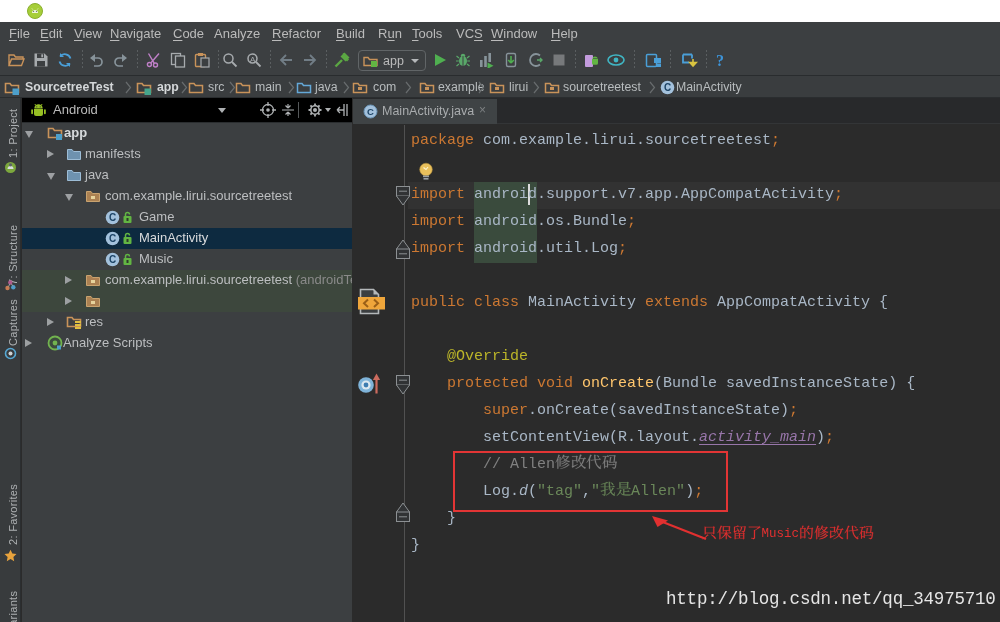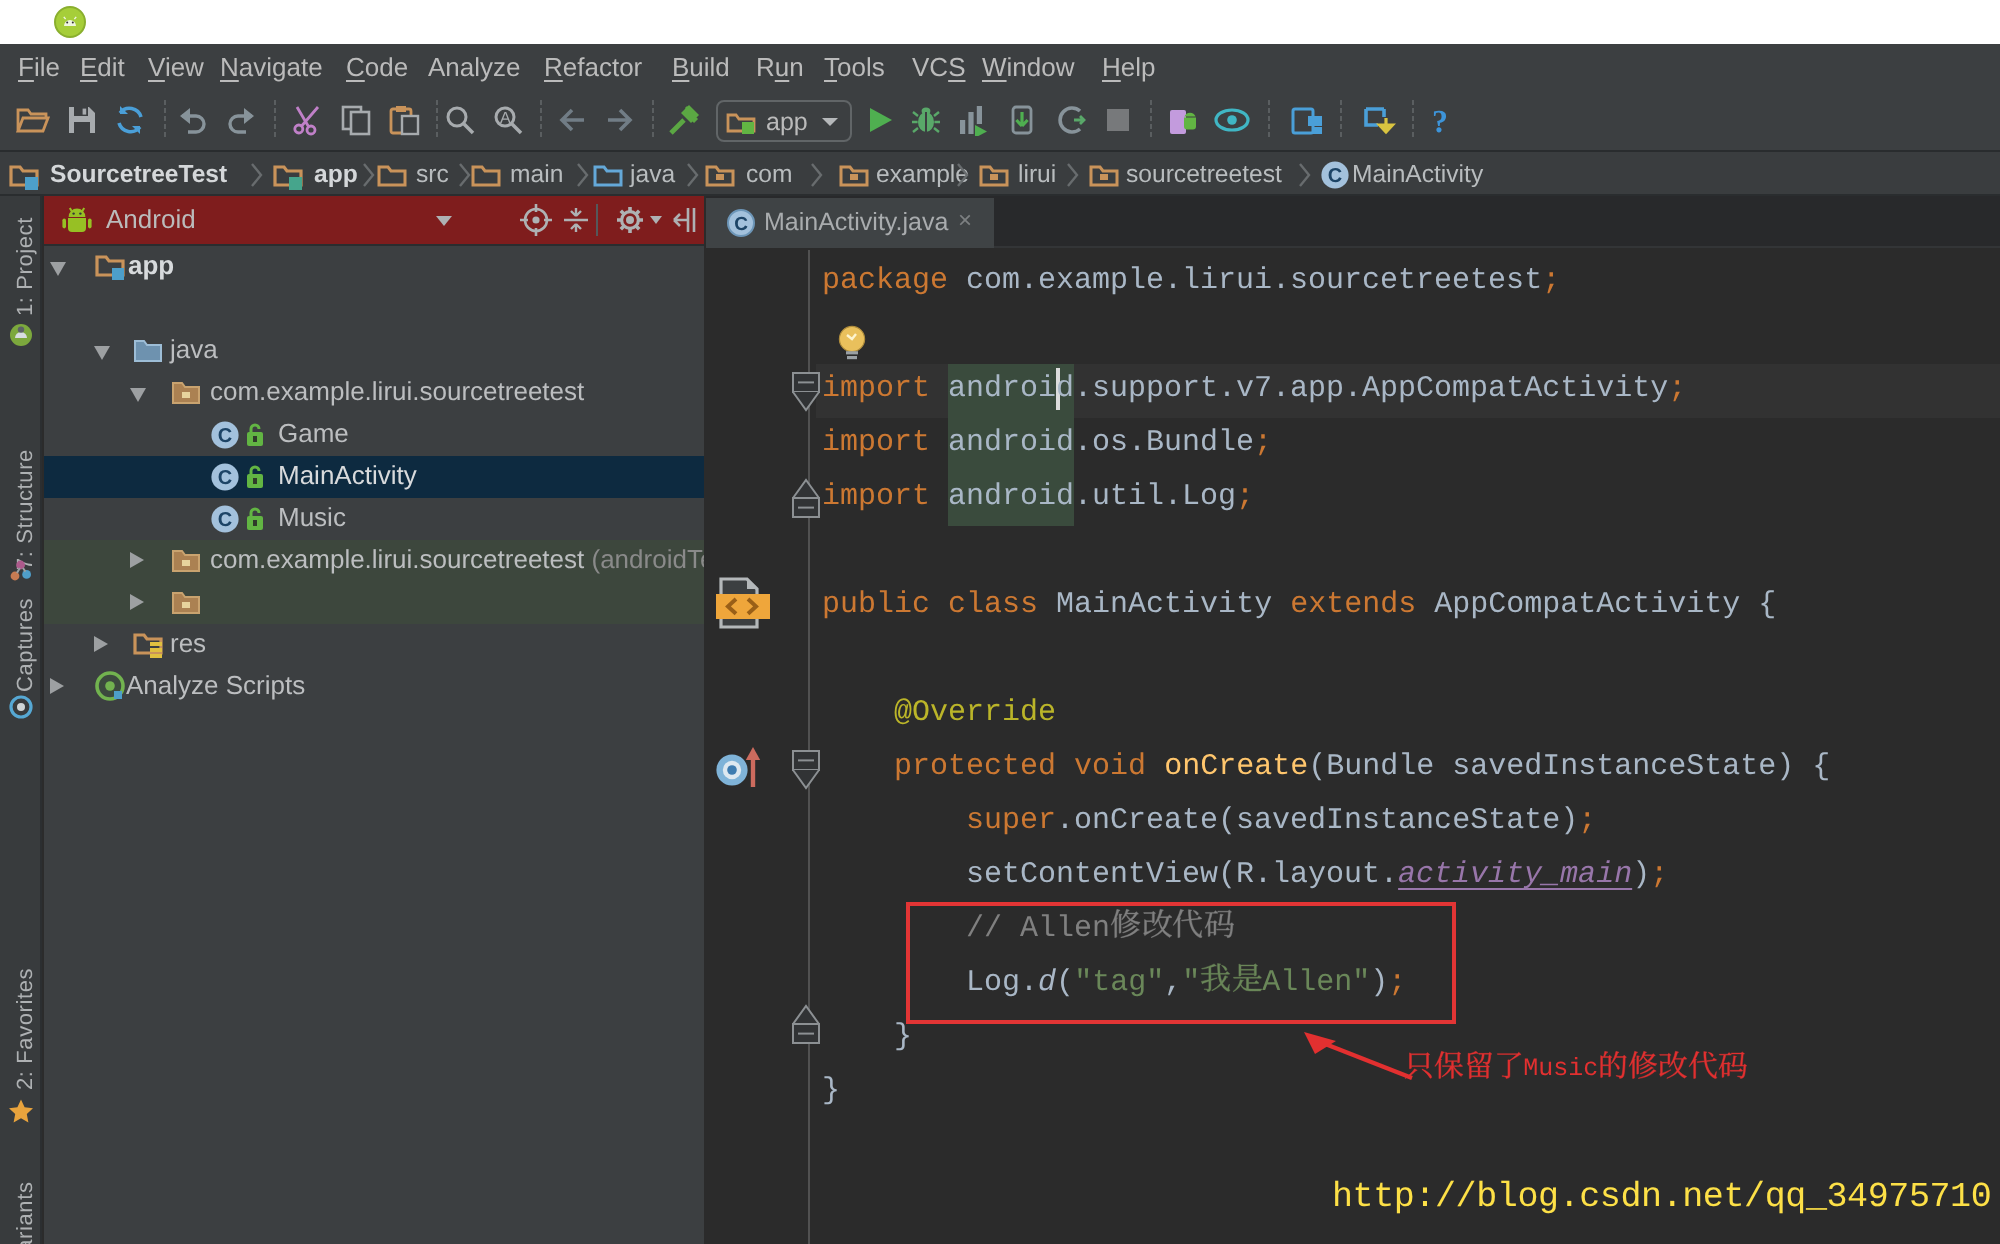--- a/index.html
+++ b/index.html
@@ -8,40 +8,40 @@
 #menu span.it{position:absolute;top:4px}
 #menu u{text-decoration:underline;text-underline-offset:2px}
 #toolbar{position:absolute;left:0;top:45px;width:1000px;height:31px;background:#3c3f41;border-bottom:1px solid #292c2e}
 #toolbar svg,#toolbar .ico{position:absolute;top:7px}
 .tsep{position:absolute;top:5px;width:1px;height:20px;background-image:linear-gradient(#5a5e60 60%,transparent 40%);background-size:1px 4px}
 #crumbs{position:absolute;left:0;top:76px;width:1000px;height:22px;background:#3a3d3f;border-bottom:1px solid #2a2d2f;color:#b8bcbe;font-size:12.3px}
 #crumbs .ci{position:absolute;top:4px;white-space:nowrap}
 #strip{position:absolute;left:0;top:98px;width:21px;height:524px;background:#383b3d;border-right:1px solid #2b2e30}
 .vlab{position:absolute;left:3px;height:21px;line-height:21px;transform:rotate(-90deg);transform-origin:0 0;color:#aeb1b3;font-size:11px;white-space:nowrap;letter-spacing:.3px}
 #proj{position:absolute;left:22px;top:98px;width:330px;height:524px;background:#3c3f41;overflow:hidden}
-#phead{position:absolute;left:0;top:0;width:330px;height:25px;background:#7f1d1d;border-bottom:1px solid #2a2d2f;color:#bbbbbb;font-size:13px}
+#phead{position:absolute;left:0;top:0;width:330px;height:25px;background:#000000;border-bottom:1px solid #2a2d2f;color:#bbbbbb;font-size:13px}
 .trow{position:absolute;left:0;width:330px;height:21px;color:#bcbec0;font-size:13px;white-space:nowrap}
 .trow .tx{position:absolute;top:2px}
 .trow .gr{color:#8a8a8a}
 .arrow-r{position:absolute;top:6px;width:0;height:0;border-left:7px solid #9da0a2;border-top:4.5px solid transparent;border-bottom:4.5px solid transparent}
 .arrow-d{position:absolute;top:8px;width:0;height:0;border-top:7px solid #9da0a2;border-left:4.5px solid transparent;border-right:4.5px solid transparent}
 .tico{position:absolute;top:2px}
 #editor{position:absolute;left:353px;top:98px;width:647px;height:524px;background:#2b2b2b}
 #tabbar{position:absolute;left:0;top:0;width:647px;height:26px;background:#28292b;border-bottom:1px solid #333537}
 #tab1{position:absolute;left:0;top:1px;width:144px;height:25px;background:#3f4345;color:#a9acae;font-size:12.5px}
 #gutline{position:absolute;left:51px;top:27px;width:1px;height:497px;background:#515151}
 #code{position:absolute;left:58px;top:29px;font-family:"Liberation Mono",monospace;font-size:15px;line-height:27px;color:#a9b7c6;white-space:pre}
 #code div{height:27px}
 .k{color:#cc7832}.s{color:#6a8759}.c{color:#808080}.an{color:#bbb529}.m{color:#ffc66d}.fi{color:#9876aa;font-style:italic;text-decoration:underline;text-underline-offset:3px}.di{font-style:italic}
 .cline{position:absolute;left:55px;top:83.5px;width:592px;height:27px;background:#323232}
 .cjk{display:inline-block;vertical-align:-2.5px;fill:currentColor;stroke:currentColor;stroke-width:14px}
 
 #redbox{position:absolute;left:453px;top:451px;width:275px;height:61px;border:2px solid #e23535}
 #redlabel{position:absolute;left:702px;top:525px;color:#e23030;font-size:15px;font-family:"Liberation Mono",monospace}
-#wm{position:absolute;left:666px;top:589px;color:#fde047;font-size:17.5px;font-family:"Liberation Mono",monospace;letter-spacing:-0.2px}
+#wm{position:absolute;left:666px;top:589px;color:#e5e5e5;font-size:17.5px;font-family:"Liberation Mono",monospace;letter-spacing:-0.2px}
 </style></head>
 <body>
 <svg width="0" height="0" style="position:absolute">
     <defs>
       <path id="c1" transform="translate(0,880) scale(1,-1)" d="M389 675 295 685V69H307C330 69 356 84 356 92V650C378 653 386 662 389 675ZM748 364 672 412C599 341 501 283 406 243L418 225C522 254 631 301 713 357C733 353 741 355 748 364ZM853 272 775 321C674 218 541 143 407 91L416 73C562 113 704 177 816 266C836 261 845 263 853 272ZM948 173 862 224C723 61 552 -11 348 -61L354 -79C574 -45 752 17 908 166C930 160 941 163 948 173ZM625 807 529 839C497 711 436 589 376 512L390 501C436 539 479 589 517 649C548 590 583 540 628 496C555 440 467 393 370 358L379 343C489 372 584 414 663 466C728 415 809 377 919 350C924 382 943 399 969 407L971 417C864 433 779 461 710 499C779 552 835 613 876 682C900 682 911 685 919 693L849 758L804 718H556C568 741 578 765 588 789C609 788 621 797 625 807ZM800 689C767 630 721 575 665 526C608 565 565 614 530 671L541 689ZM246 557 204 573C235 641 263 713 286 787C309 786 320 796 324 807L223 838C182 651 109 457 35 332L50 323C87 366 122 418 154 475V-78H165C189 -78 215 -63 216 -58V539C233 541 243 548 246 557Z"></path>
       <path id="c2" transform="translate(0,880) scale(1,-1)" d="M83 509V112C83 94 79 88 51 75L93 -14C101 -10 113 0 119 16C251 91 369 165 437 205L431 219C325 174 220 131 146 102V410L147 440H334V394H344C366 394 397 410 398 417V692C418 696 434 703 440 711L361 772L324 732H54L63 703H334V469H160ZM693 812 584 840C545 632 463 438 369 313L384 302C438 352 488 415 530 488C553 377 584 275 633 187C554 86 444 3 294 -62L301 -76C459 -24 576 47 663 138C720 54 795 -17 898 -69C908 -39 930 -22 960 -17L963 -7C851 38 766 102 701 181C787 287 838 417 866 569H943C957 569 966 574 969 585C937 616 883 658 883 658L836 598H586C613 658 636 723 655 791C678 791 689 801 693 812ZM573 569H789C769 441 729 329 665 231C609 314 572 410 547 517Z"></path>
       <path id="c3" transform="translate(0,880) scale(1,-1)" d="M692 801 681 793C722 761 774 706 793 664C864 625 905 762 692 801ZM529 826C529 717 535 612 550 514L306 487L316 459L554 486C591 262 673 77 828 -32C877 -68 939 -96 962 -63C971 -52 968 -36 937 2L954 152L942 155C929 115 909 65 896 41C888 22 881 22 863 36C723 126 651 299 621 493L936 529C950 530 960 537 961 549C925 573 866 610 866 610L824 545L616 522C605 607 600 696 601 784C626 788 635 800 637 812ZM273 838C218 645 124 449 34 327L49 318C99 366 147 424 191 490V-78H204C230 -78 256 -61 257 -56V539C275 542 285 548 289 557L243 574C280 639 313 710 341 783C364 782 376 791 380 803Z"></path>
       <path id="c4" transform="translate(0,880) scale(1,-1)" d="M751 255 707 198H406L414 168H805C819 168 829 173 831 184C801 214 751 255 751 255ZM621 662 526 686C521 612 501 465 486 378C472 374 457 367 446 360L517 305L549 339H867C858 146 838 32 811 8C801 0 793 -2 776 -2C757 -2 695 3 658 6L657 -11C690 -17 725 -25 737 -35C751 -45 755 -62 755 -79C793 -79 828 -69 852 -47C894 -8 919 115 928 332C948 334 960 339 967 347L894 408L858 368H812C827 485 841 650 847 738C867 740 884 745 891 754L812 817L779 778H444L453 749H787C780 646 766 491 748 368H545C560 450 577 570 583 642C607 641 617 651 621 662ZM197 101V411H322V101ZM367 795 321 738H44L52 709H194C165 540 113 365 31 232L46 221C80 262 110 307 137 354V-41H147C177 -41 197 -25 197 -19V72H322V3H332C352 3 382 16 383 22V400C403 404 419 411 425 419L347 479L312 441H209L185 451C220 532 246 618 263 709H425C439 709 449 714 452 725C419 755 367 795 367 795Z"></path>
       <path id="c5" transform="translate(0,880) scale(1,-1)" d="M703 777 693 769C739 732 796 667 811 615C878 569 924 710 703 777ZM454 819C368 768 196 702 53 669L58 652C133 661 212 677 286 695V514H40L49 485H286V307C180 282 92 262 43 255L80 171C89 174 98 183 102 196L286 258V25C286 10 281 4 262 4C240 4 136 12 136 12V-3C183 -10 208 -17 224 -29C237 -39 244 -58 246 -78C339 -69 351 -29 351 23V281C431 309 498 335 556 357L552 373L351 323V485H584C598 375 622 277 659 192C584 103 490 22 379 -35L387 -49C505 -2 604 66 683 144C720 75 769 18 832 -24C877 -57 936 -82 958 -51C965 -40 963 -26 933 9L949 157L936 160C925 119 906 71 895 47C886 27 880 27 863 40C806 76 762 128 729 192C785 255 829 322 861 387C886 383 895 388 901 400L805 440C781 377 747 312 703 250C676 320 659 400 648 485H934C948 485 958 490 961 501C926 532 871 574 871 574L822 514H644C635 602 632 696 633 790C657 793 666 805 668 817L565 829C565 718 569 612 581 514H351V712C401 725 446 740 483 753C507 745 524 746 533 754Z"></path>
       <path id="c6" transform="translate(0,880) scale(1,-1)" d="M718 616V504H290V616ZM718 645H290V754H718ZM223 783V422H233C260 422 290 436 290 443V475H718V431H729C751 431 784 446 785 452V741C806 745 822 753 828 761L746 824L708 783H295L223 816ZM267 308C239 177 172 26 36 -66L46 -78C157 -24 231 55 279 139C347 -20 448 -54 632 -54C704 -54 861 -54 925 -54C927 -29 940 -10 964 -6V8C886 6 710 6 635 6C599 6 565 7 535 9V190H840C854 190 864 195 867 206C833 238 778 281 778 281L730 219H535V358H928C942 358 951 363 954 373C920 405 865 448 865 448L817 387H46L55 358H468V19C388 36 332 75 290 160C308 194 322 229 332 263C354 262 366 270 371 283Z"></path>
@@ -333,20 +333,27 @@
       </svg>
 </div>
     <div class="trow" style="top:25px">
       <div class="arrow-d" style="left:3px"></div>
       <svg class="tico" style="left:25px" width="17" height="16" viewBox="0 0 17 16">
         <path d="M1.5 12.5v-9h4.5l1.5 2h7v7z" fill="none" stroke="#c9935a" stroke-width="1.6"></path>
         <rect x="9" y="9" width="6" height="6" fill="#4d9fca"></rect>
       </svg>
       <span class="tx" style="left:42px;color:#d7dadc;font-weight:bold">app</span>
     </div>
+    <div class="trow" style="top:46px">
+      <div class="arrow-r" style="left:25px"></div>
+      <svg class="tico" style="left:44px" width="16" height="16" viewBox="0 0 16 16">
+        <path d="M1.5 13.5v-10h4.5l1.5 2h7v8z" fill="#6e92af" stroke="#9dbdd6" stroke-width="1"></path>
+      </svg>
+      <span class="tx" style="left:63px">manifests</span>
+    </div>
     <div class="trow" style="top:67px">
       <div class="arrow-d" style="left:25px"></div>
       <svg class="tico" style="left:44px" width="16" height="16" viewBox="0 0 16 16">
         <path d="M1.5 13.5v-10h4.5l1.5 2h7v8z" fill="#6e92af" stroke="#9dbdd6" stroke-width="1"></path>
       </svg>
       <span class="tx" style="left:63px">java</span>
     </div>
     <div class="trow" style="top:88px">
       <div class="arrow-d" style="left:43px"></div>
       <svg class="tico" style="left:63px" width="16" height="16" viewBox="0 0 16 16">

